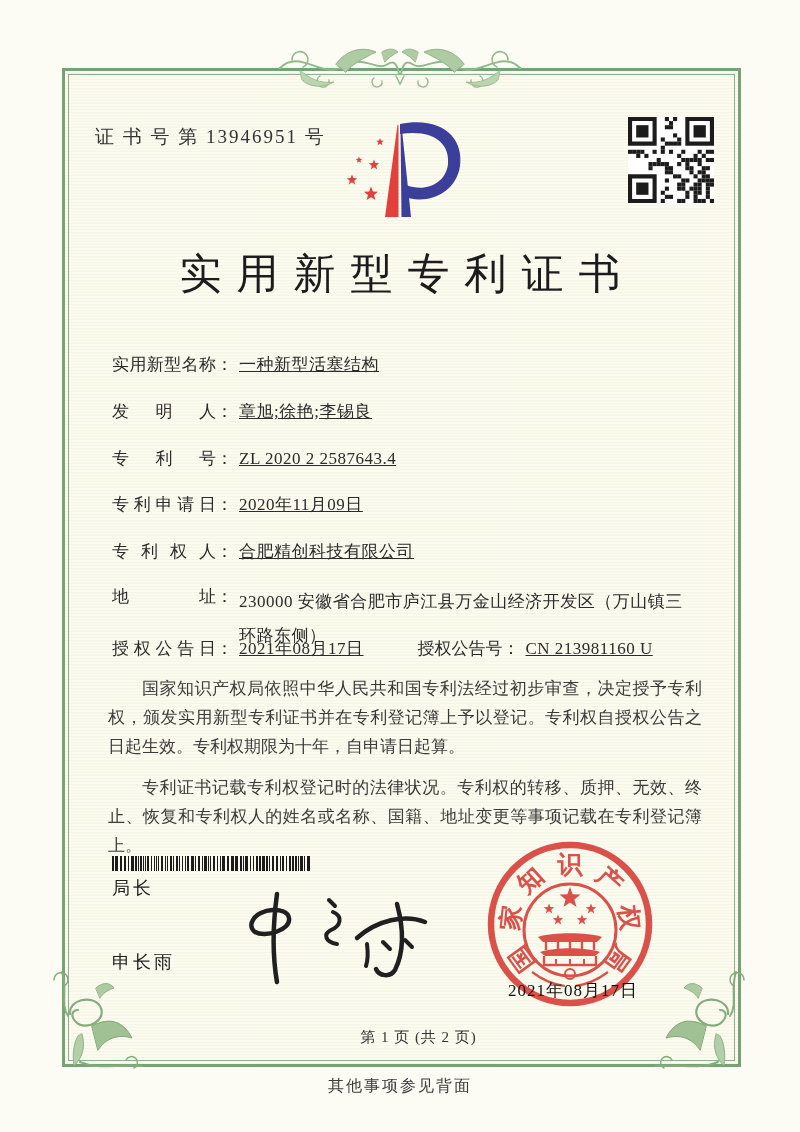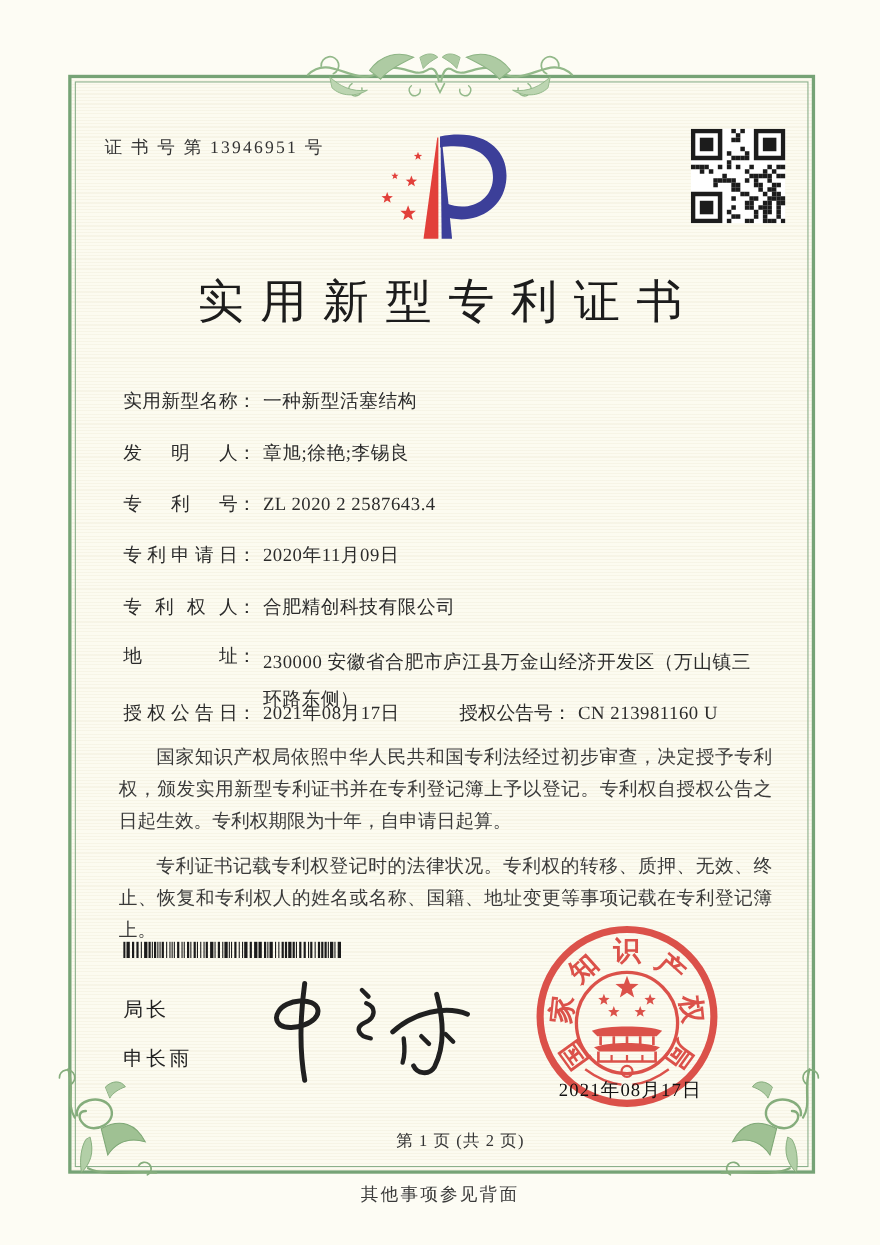--- a/index.html
+++ b/index.html
@@ -14,31 +14,31 @@
     background:
       repeating-linear-gradient(0deg, rgba(214,205,170,0.14) 0 1px, rgba(255,255,255,0) 1px 3px),
       #fcfbf0;
   }
   .frame-inner{
     position:absolute;left:3px;top:3px;right:3px;bottom:3px;
     border:1px solid #8bb08b;
   }
   .orn{position:absolute;pointer-events:none;}
   .cert-no{
-    position:absolute;left:95px;top:124px;font-size:16px;letter-spacing:2px;color:#333;
+    position:absolute;left:95px;top:124px;font-size:19px;letter-spacing:2px;color:#333;
   }
   .logo{position:absolute;left:336px;top:112px;width:152px;height:112px;}
   .qr{position:absolute;left:628px;top:117px;width:86px;height:86px;}
   .title{
     position:absolute;left:0;right:0;top:246px;text-align:center;
     font-size:42px;font-weight:400;color:#1c1c1c;letter-spacing:15px;text-indent:15px;
   }
   .rows{position:absolute;left:112px;top:353px;width:620px;font-size:17px;}
   .row{position:absolute;left:0;white-space:nowrap;}
-  .row .val{margin-left:6px;letter-spacing:0.5px;}
+  .row .val{margin-left:6px;letter-spacing:0.5px;text-decoration:underline;}
   .flabel{
     display:inline-block;width:104px;text-align:justify;text-align-last:justify;
     vertical-align:top;
   }
   .addr-val{
     display:inline-block;margin-left:6px;width:452px;white-space:normal;
     vertical-align:top;line-height:34px;letter-spacing:0.5px;
   }
   .grant-row{display:flex;gap:54px;}
   .paras{
@@ -338,21 +338,21 @@
         <rect x="177" y="0" width="2" height="15"></rect>
         <rect x="180" y="0" width="2" height="15"></rect>
         <rect x="183" y="0" width="2" height="15"></rect>
         <rect x="186" y="0" width="1" height="15"></rect>
         <rect x="188" y="0" width="3" height="15"></rect>
         <rect x="192" y="0" width="1" height="15"></rect>
         <rect x="195" y="0" width="3" height="15"></rect>
       </g>
   </svg>
 
-  <div class="director" style="top:906px">局长</div>
+  <div class="director" style="top:876px">局长</div>
   <div class="director" style="top:950px">申长雨</div>
 
   <svg class="sig" viewBox="0 0 210 104">
     <g fill="none" stroke="#202020" stroke-width="4.5" stroke-linecap="round" stroke-linejoin="round">
       <path d="M52,8 C49,30 46,62 52,96"></path>
       <path d="M28,34 C34,22 62,20 64,32 C66,44 40,52 30,46 C25,42 26,37 28,34"></path>
       <path d="M108,26 C118,30 116,40 106,44 C98,48 100,56 112,58" stroke-width="4"></path>
       <path d="M104,14 L110,20" stroke-width="4"></path>
       <path d="M132,52 C152,34 180,28 200,36"></path>
       <path d="M142,58 C143,66 143,74 141,80" stroke-width="4"></path>

